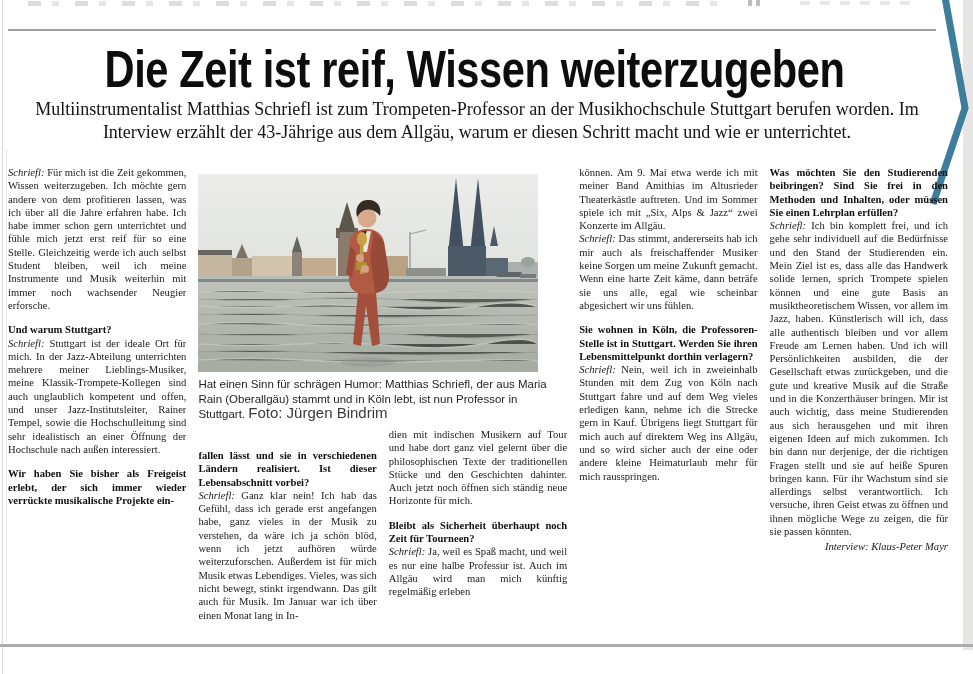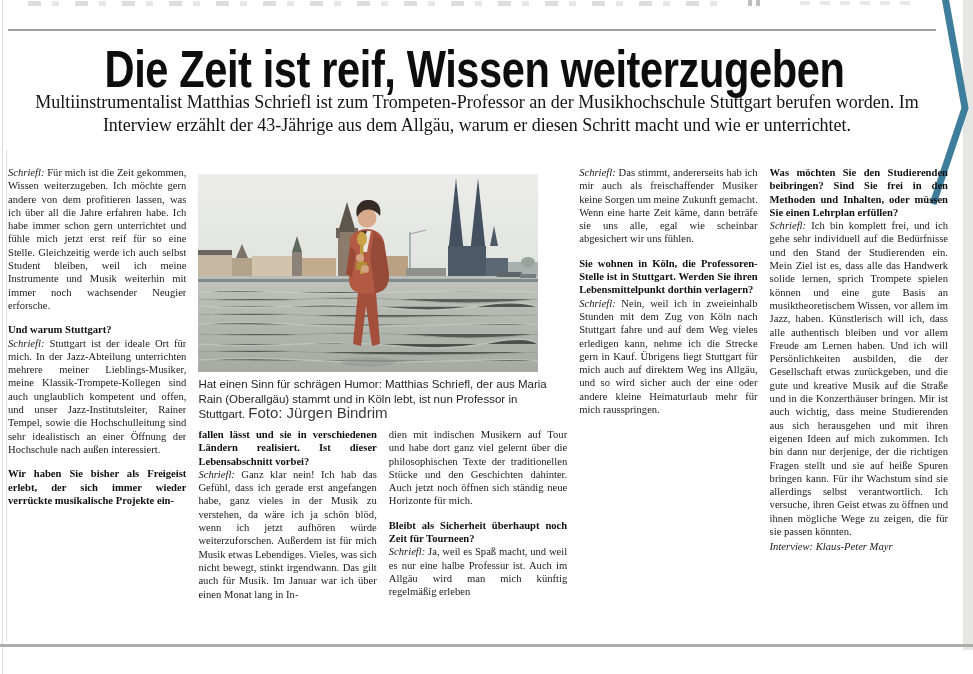--- a/index.html
+++ b/index.html
@@ -18,35 +18,35 @@
     background:repeating-linear-gradient(90deg,#dedede 0 10px,transparent 10px 20px);}
   .top-rule{position:absolute;top:29px;left:8px;width:928px;height:2px;background:#9d9d9d;}
   .bottom-rule{position:absolute;top:644px;left:0;width:973px;height:3px;background:#adadad;}
   
   .chevron{position:absolute;top:-8px;right:0;}
   
   h1.headline{position:absolute;top:42px;left:0;width:948px;margin:0;text-align:center;
     font-family:"Liberation Sans", sans-serif;font-weight:700;font-size:52px;line-height:1.05;
     letter-spacing:-.5px;color:#0d0d0d;}
   h1.headline span{display:inline-block;transform:scaleX(.8);transform-origin:50% 50%;white-space:nowrap;}
-  .lede{position:absolute;top:91px;left:22px;width:910px;margin:0;text-align:center;
+  .lede{position:absolute;top:98px;left:22px;width:910px;margin:0;text-align:center;
     font-size:18px;line-height:1.25;color:#141414;}
   
   .grid{position:absolute;top:166px;left:8px;width:940px;height:477px;overflow:hidden;
     display:grid;grid-template-columns:repeat(5,1fr);grid-template-rows:262px auto;column-gap:12px;}
   .col{overflow:hidden;font-size:10.6px;line-height:13.3px;text-align:justify;color:#202020;}
   .col-1{grid-column:1;grid-row:1/3;}
-  .col-2{grid-column:2;grid-row:2;}
+  .col-2{grid-column:2;grid-row:2;margin-top:21px;}
   .col-3{grid-column:3;grid-row:2;}
   .col-4{grid-column:4;grid-row:1/3;}
   .col-5{grid-column:5;grid-row:1/3;}
   .col p{margin:0;}
   .col p.question{font-weight:700;margin-top:11px;color:#101010;}
   .col p.question:first-child{margin-top:0;}
-  .col p.byline{margin-top:2px;text-align:left;font-style:italic;}
+  .col p.byline{margin-top:2px;text-align:right;font-style:italic;}
   .speaker{font-style:italic;font-weight:400;}
   
   figure.photo{grid-column:2/4;grid-row:1;margin:8px 0 0 0;width:100%;}
   figure.photo svg{display:block;}
   figcaption{margin-top:5px;font-family:"Liberation Sans", sans-serif;font-size:11.5px;
     line-height:14.5px;color:#242424;text-align:left;}
   .credit{font-size:15px;color:#3a3a3a;white-space:nowrap;}
 </style>
 </head>
 <body>
@@ -168,20 +168,21 @@
       <div class="col col-2">
         <p class="question">fallen lässt und sie in verschiedenen Ländern realisiert. Ist dieser Lebensabschnitt vorbei?</p>
         <p class="answer"><em class="speaker">Schriefl: </em>Ganz klar nein! Ich hab das Gefühl, dass ich gerade erst angefangen habe, ganz vieles in der Musik zu verstehen, da wäre ich ja schön blöd, wenn ich jetzt aufhören würde weiterzuforschen. Außerdem ist für mich Musik etwas Lebendiges. Vieles, was sich nicht bewegt, stinkt irgendwann. Das gilt auch für Musik. Im Januar war ich über einen Monat lang in In-</p>
       </div>
       <div class="col col-3">
         <p class="answer">dien mit indischen Musikern auf Tour und habe dort ganz viel gelernt über die philosophischen Texte der traditionellen Stücke und den Geschichten dahinter. Auch jetzt noch öffnen sich ständig neue Horizonte für mich.</p>
         <p class="question">Bleibt als Sicherheit überhaupt noch Zeit für Tourneen?</p>
         <p class="answer"><em class="speaker">Schriefl: </em>Ja, weil es Spaß macht, und weil es nur eine halbe Professur ist. Auch im Allgäu wird man mich künftig regelmäßig erleben</p>
       </div>
       <div class="col col-4">
+        <p class="answer">können. Am 9. Mai etwa werde ich mit meiner Band Amithias im Altusrieder Theaterkästle auftreten. Und im Sommer spiele ich mit „Six, Alps &amp; Jazz“ zwei Konzerte im Allgäu.</p>
         <p class="answer"><em class="speaker">Schriefl: </em>Das stimmt, andererseits hab ich mir auch als freischaffender Musiker keine Sorgen um meine Zukunft gemacht. Wenn eine harte Zeit käme, dann beträfe sie uns alle, egal wie scheinbar abgesichert wir uns fühlen.</p>
         <p class="question">Sie wohnen in Köln, die Professoren-Stelle ist in Stuttgart. Werden Sie ihren Lebensmittelpunkt dorthin verlagern?</p>
         <p class="answer"><em class="speaker">Schriefl: </em>Nein, weil ich in zweieinhalb Stunden mit dem Zug von Köln nach Stuttgart fahre und auf dem Weg vieles erledigen kann, nehme ich die Strecke gern in Kauf. Übrigens liegt Stuttgart für mich auch auf direktem Weg ins Allgäu, und so wird sicher auch der eine oder andere kleine Heimaturlaub mehr für mich rausspringen.</p>
       </div>
       <div class="col col-5">
         <p class="question">Was möchten Sie den Studierenden beibringen? Sind Sie frei in den Methoden und Inhalten, oder müssen Sie einen Lehrplan erfüllen?</p>
         <p class="answer"><em class="speaker">Schriefl: </em>Ich bin komplett frei, und ich gehe sehr individuell auf die Bedürfnisse und den Stand der Studierenden ein. Mein Ziel ist es, dass alle das Handwerk solide lernen, sprich Trompete spielen können und eine gute Basis an musiktheoretischem Wissen, vor allem im Jazz, haben. Künstlerisch will ich, dass alle authentisch bleiben und vor allem Freude am Lernen haben. Und ich will Persönlichkeiten ausbilden, die der Gesellschaft etwas zurückgeben, und die gute und kreative Musik auf die Straße und in die Konzerthäuser bringen. Mir ist auch wichtig, dass meine Studierenden aus sich herausgehen und mit ihren eigenen Ideen auf mich zukommen. Ich bin dann nur derjenige, der die richtigen Fragen stellt und sie auf heiße Spuren bringen kann. Für ihr Wachstum sind sie allerdings selbst verantwortlich. Ich versuche, ihren Geist etwas zu öffnen und ihnen mögliche Wege zu zeigen, die für sie passen könnten.</p>
         <p class="byline">Interview: Klaus-Peter Mayr</p>
       </div>
     </div>

